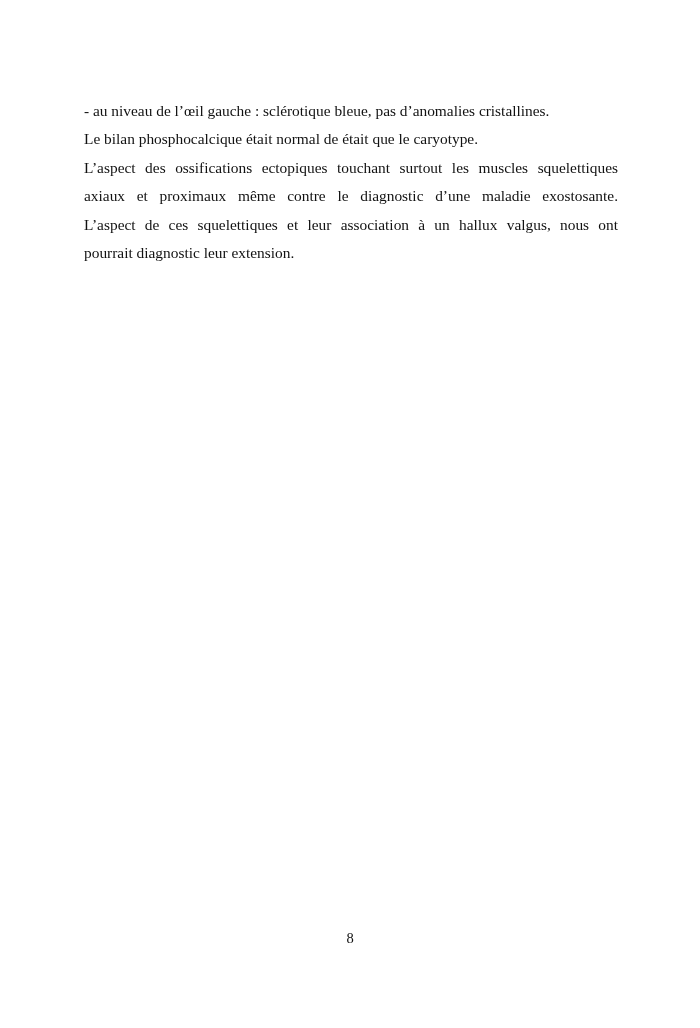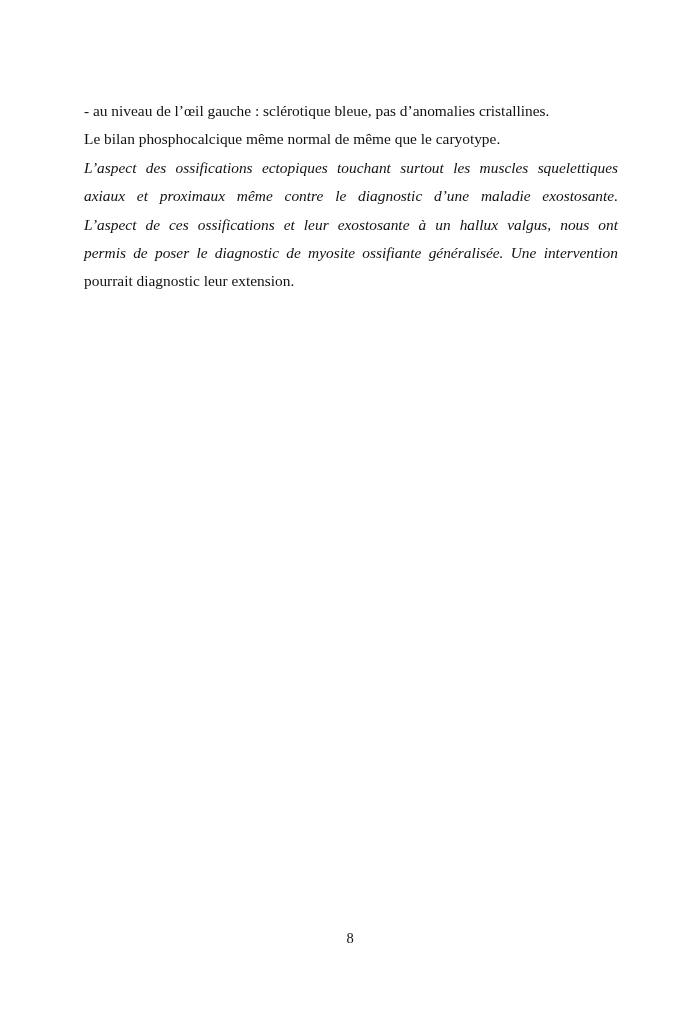--- a/index.html
+++ b/index.html
@@ -27,21 +27,20 @@
   }
   .paragraph { margin: 0; padding: 0; }
   .line {
     text-align: left;
     white-space: nowrap;
   }
   .line.justified {
     white-space: normal;
     text-align: justify;
     text-align-last: justify;
-    font-style: italic;
   }
   .page-number {
     position: absolute;
     left: 0;
     right: 0;
     top: 928px;
     text-align: center;
     font-size: 14.5px;
     line-height: 20px;
     color: #111111;
@@ -52,28 +51,27 @@
 
 <div class="page">
 
   <div class="text-block">
 
     <div class="paragraph">
       <div class="line">- au niveau de l’œil gauche : sclérotique bleue, pas d’anomalies cristallines.</div>
     </div>
 
     <div class="paragraph">
-      <div class="line">Le bilan phosphocalcique même normal de même que le caryotype.</div>
+      <div class="line">Le bilan phosphocalcique était normal de était que le caryotype.</div>
     </div>
 
     <div class="paragraph">
       <div class="line justified">L’aspect des ossifications ectopiques touchant surtout les muscles squelettiques</div>
       <div class="line justified">axiaux et proximaux même contre le diagnostic d’une maladie exostosante.</div>
-      <div class="line justified">L’aspect de ces ossifications et leur exostosante à un hallux valgus, nous ont</div>
-      <div class="line justified">permis de poser le diagnostic de myosite ossifiante généralisée. Une intervention</div>
+      <div class="line justified">L’aspect de ces squelettiques et leur association à un hallux valgus, nous ont</div>
       <div class="line">pourrait diagnostic leur extension.</div>
     </div>
 
   </div>
 
   <div class="page-number">8</div>
 
 </div>
 
 </body></html>

